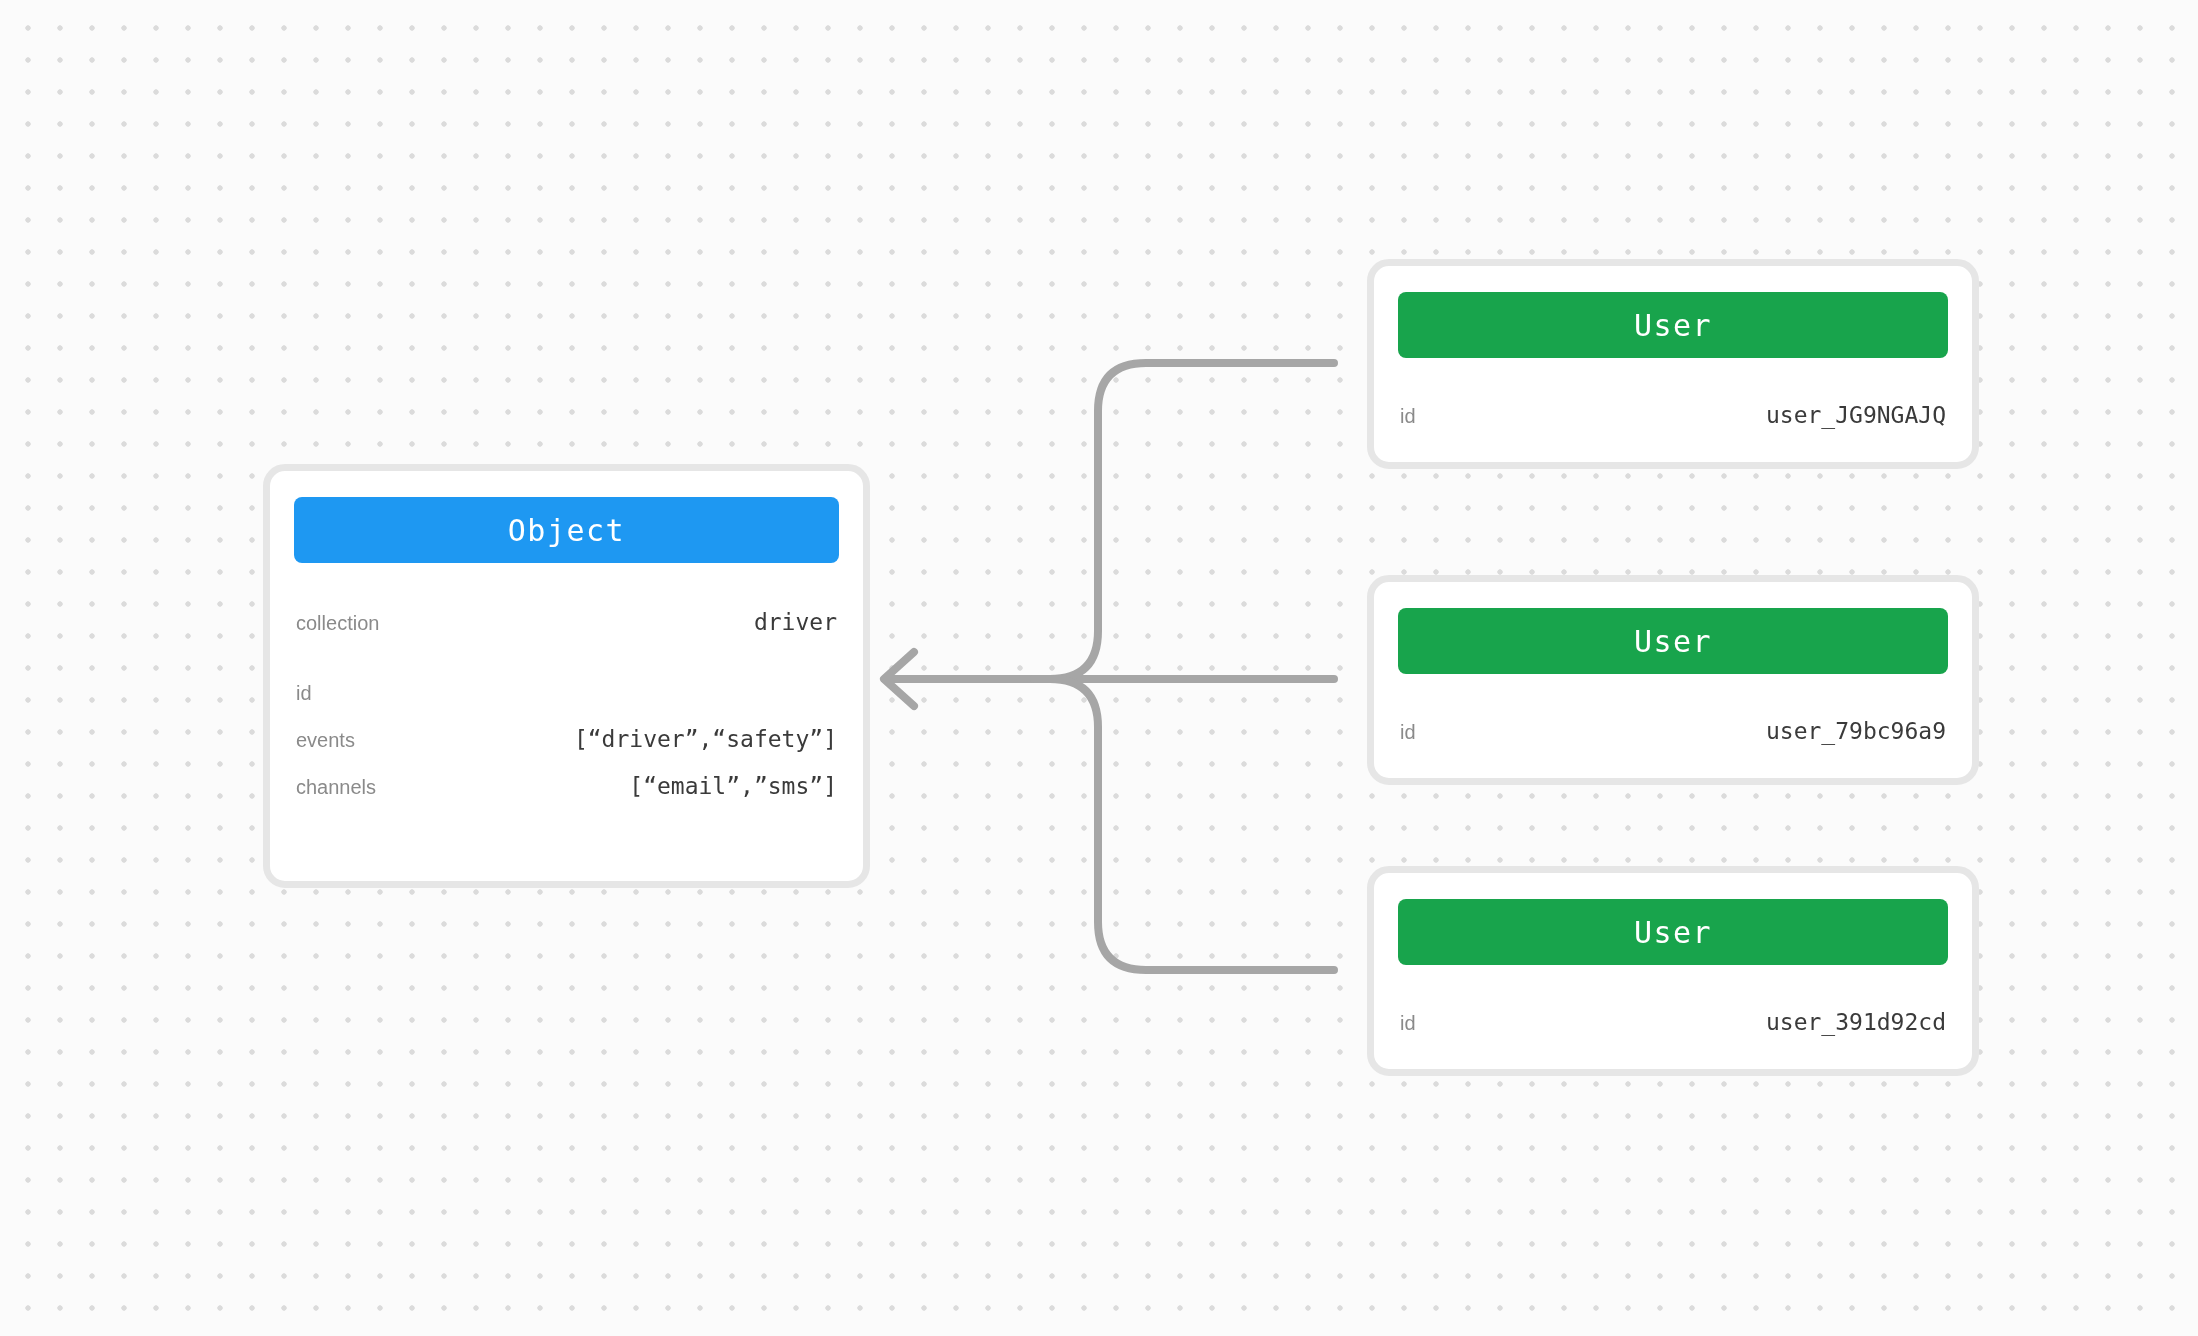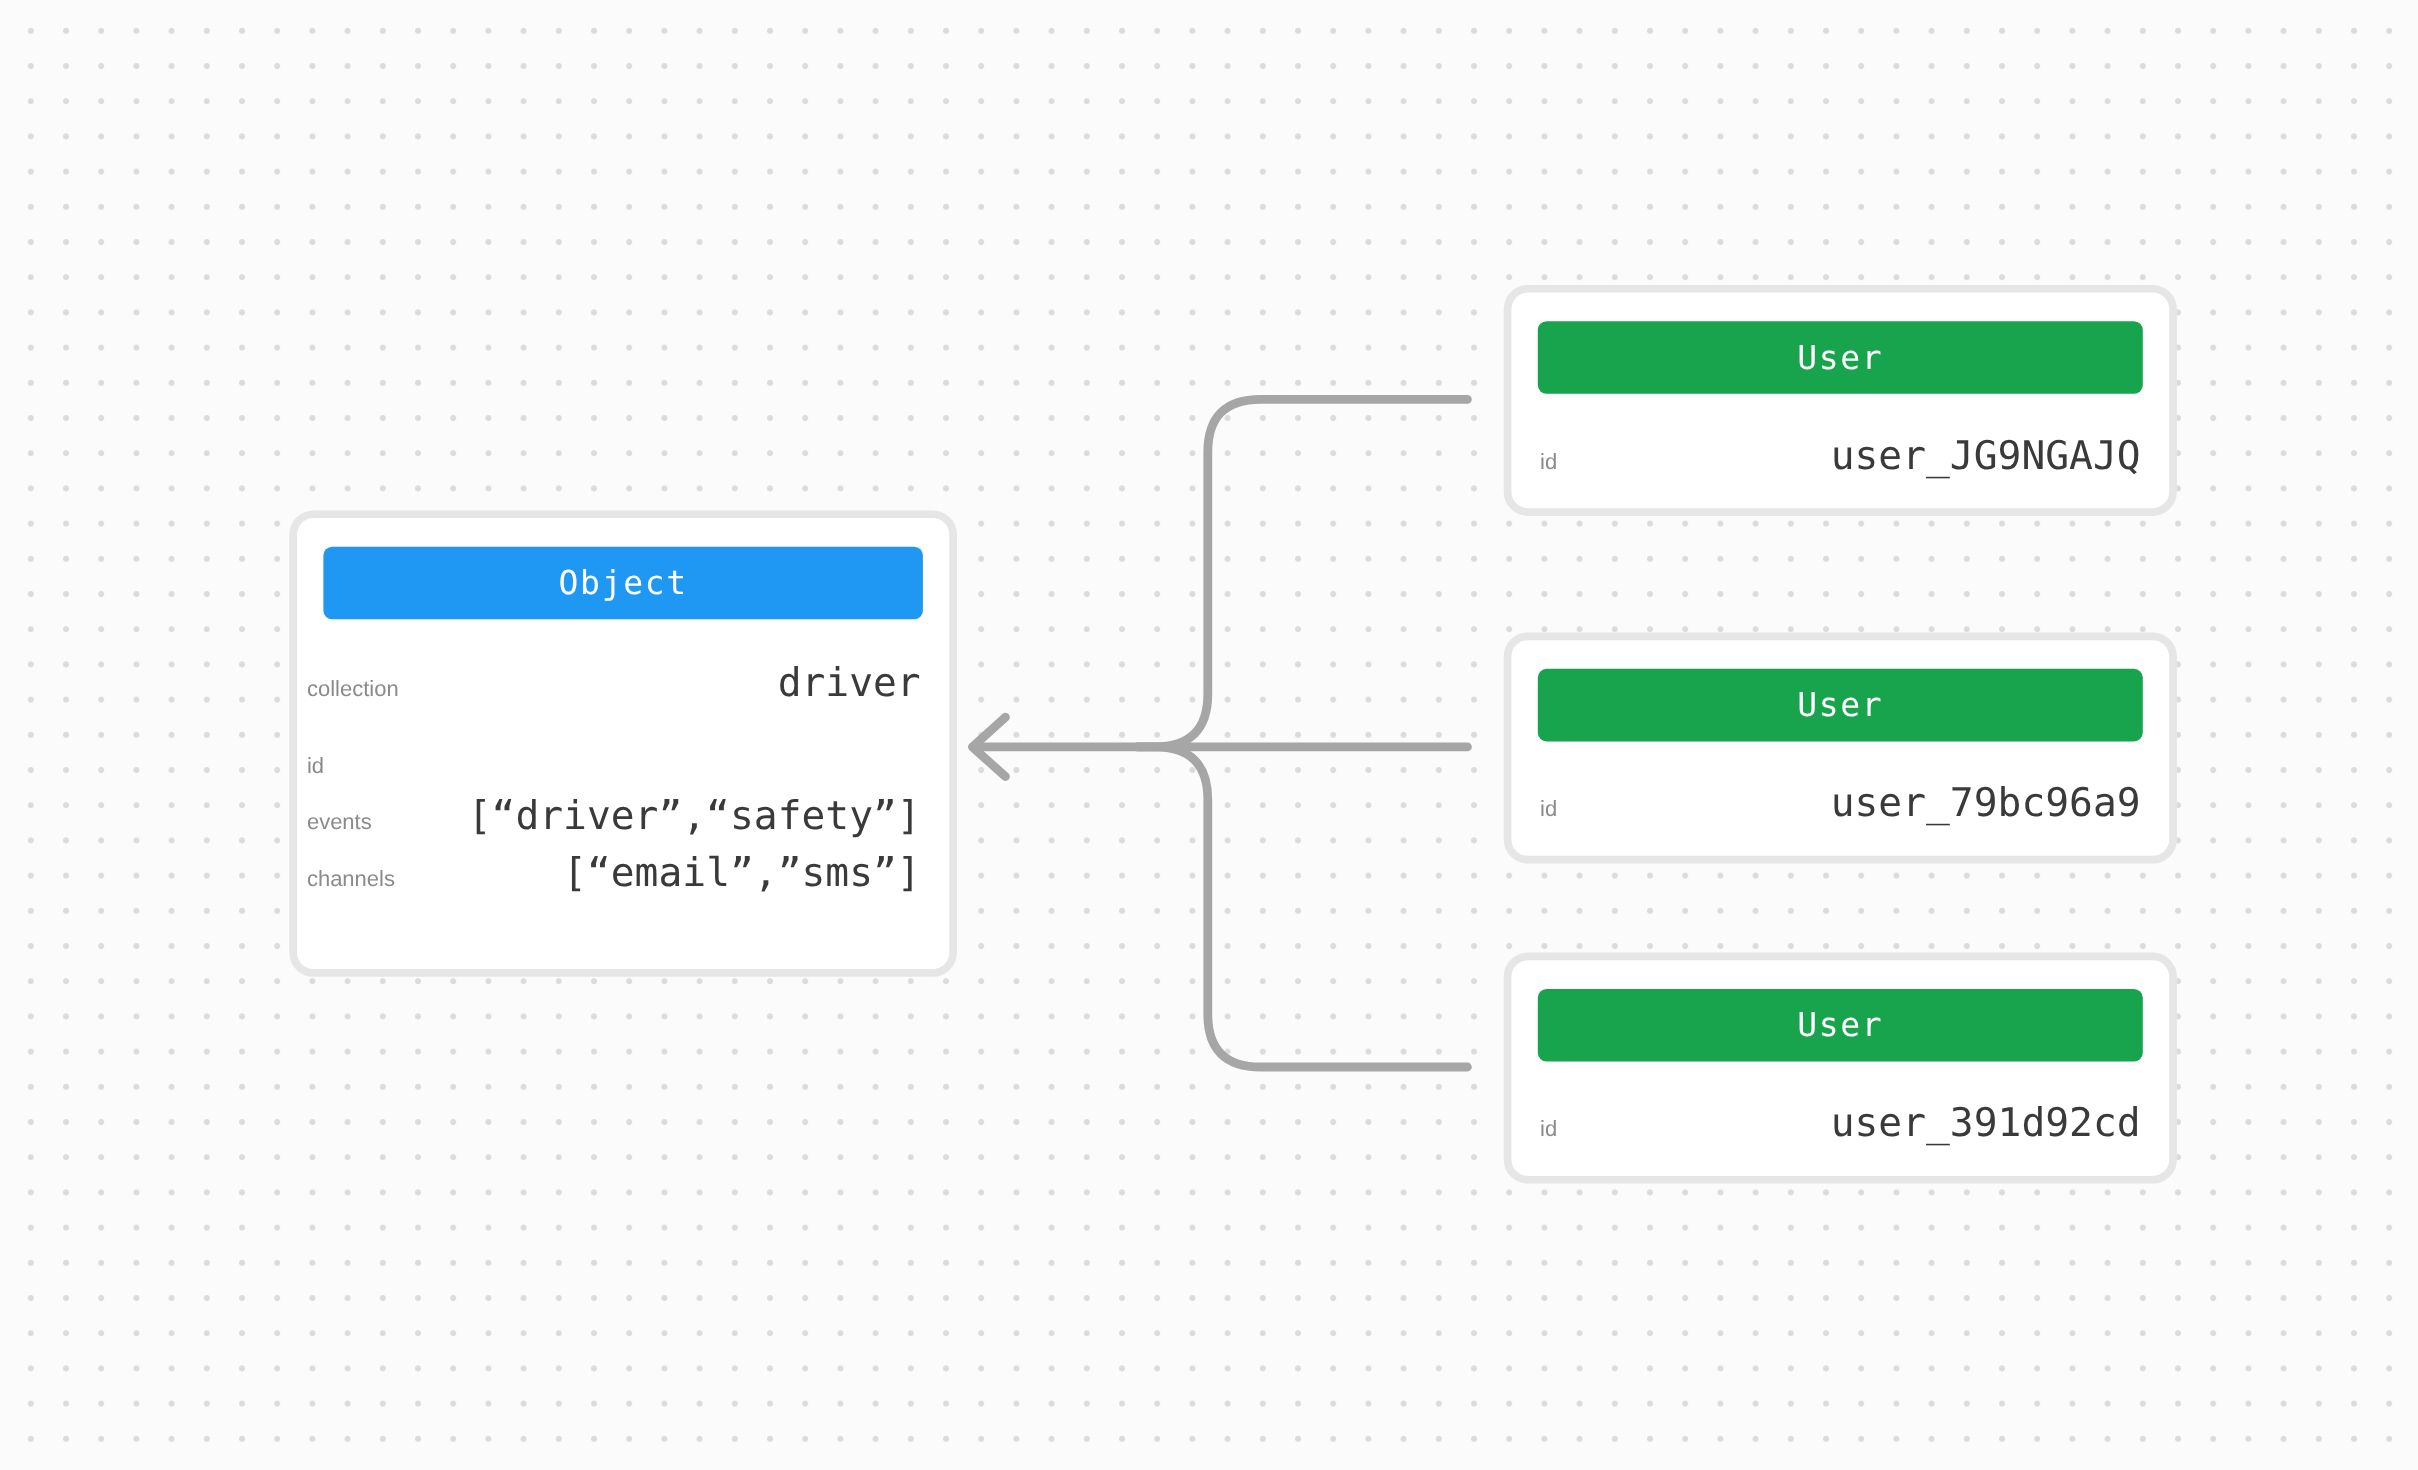--- a/index.html
+++ b/index.html
@@ -53,36 +53,36 @@
     display: flex;
     align-items: center;
     justify-content: center;
     color: #ffffff;
     font-family: "DejaVu Sans Mono", monospace;
     font-size: 30px;
     letter-spacing: 1.5px;
   }
   .header-object { background: var(--object_header); align-items: center; }
   .header-user   { background: var(--user_header); }
-  .fields { padding: 36px 26px 0 9px; }
+  .fields { padding: 36px 26px 0 26px; }
   .field-row {
     display: flex;
     justify-content: space-between;
     align-items: baseline;
     line-height: 46px;
   }
   .field-row.group-end { margin-bottom: 24px; }
   .field-label {
     font-family: "Liberation Sans", sans-serif;
     font-size: 20px;
     color: var(--field_label);
   }
   .field-value {
     font-family: "DejaVu Sans Mono", monospace;
-    font-size: 36px;
+    font-size: 23px;
     font-weight: 500;
     color: var(--field_value);
     white-space: pre;
   }
   .user-fields { padding: 34px 26px 0 26px; }
 </style>
 </head>
 <body>
 
 <svg class="connector-svg" viewBox="0 0 2198 1336" xmlns="http://www.w3.org/2000/svg">

